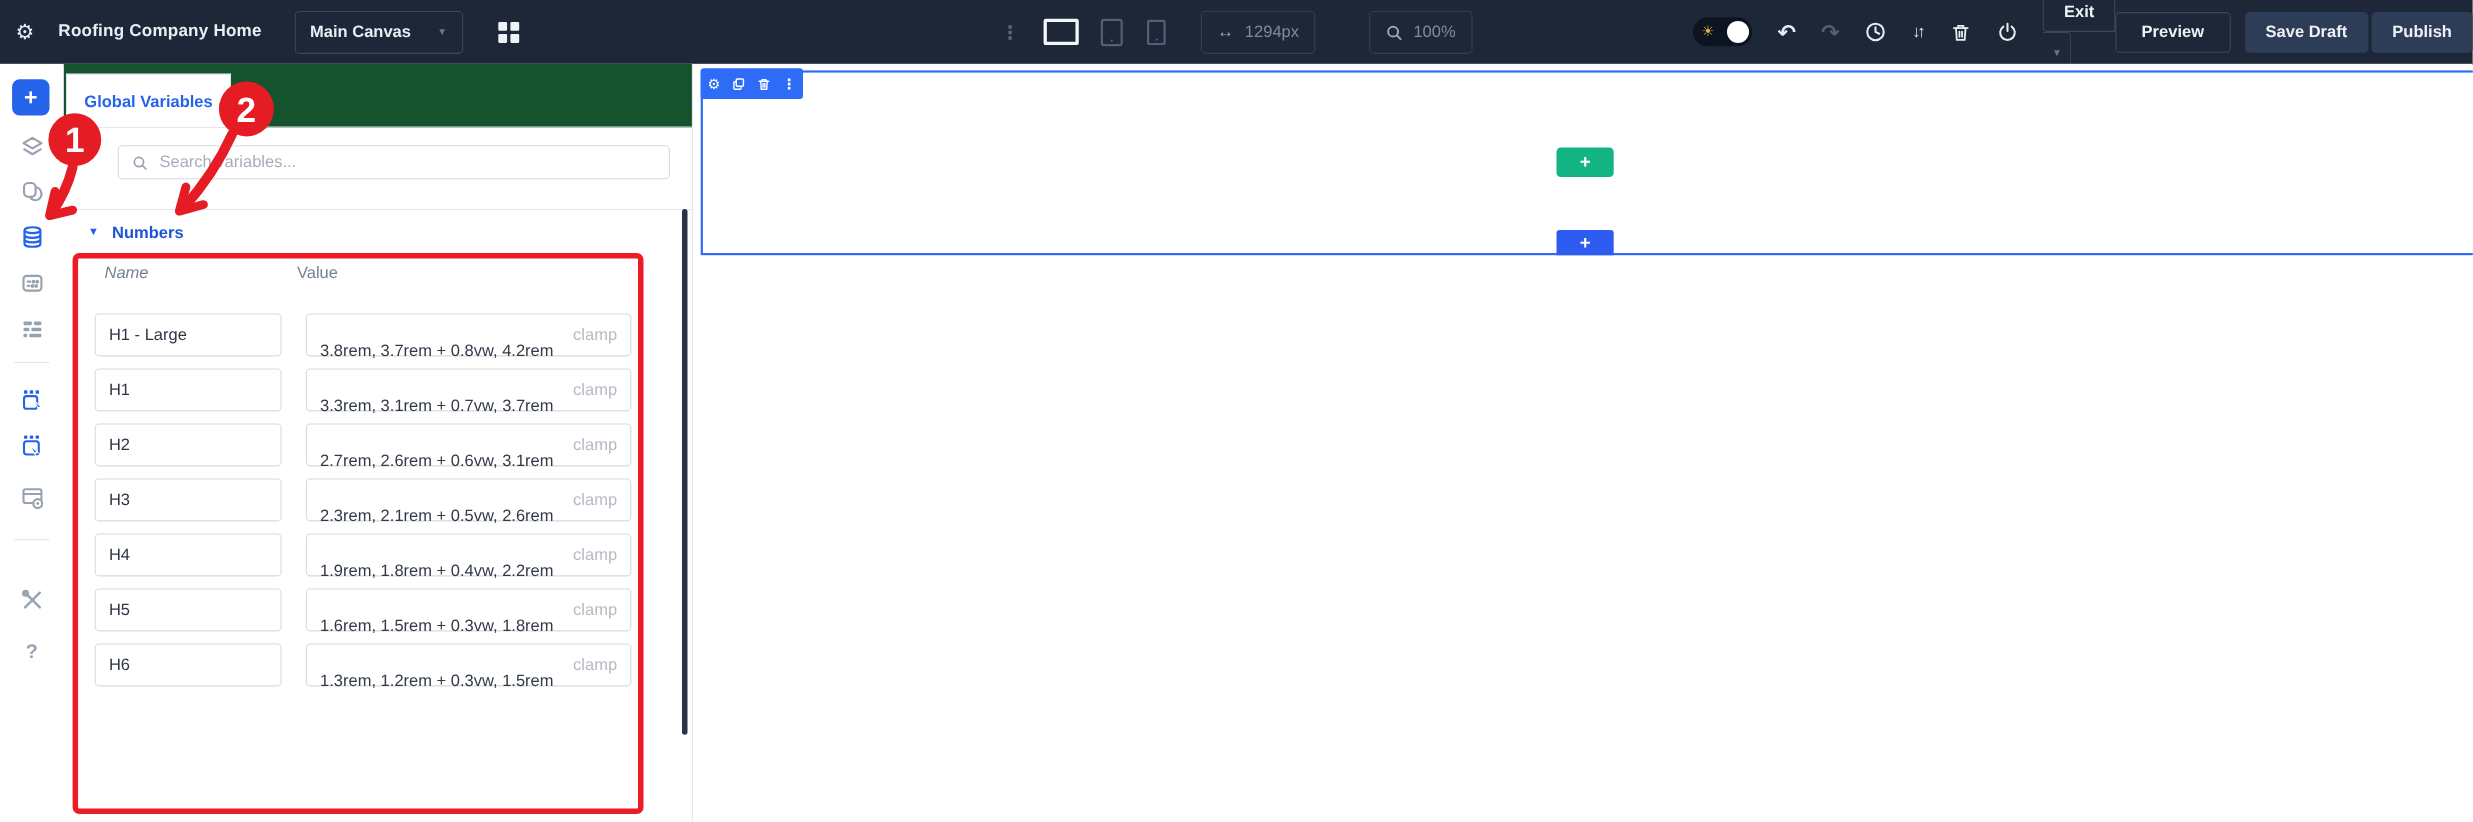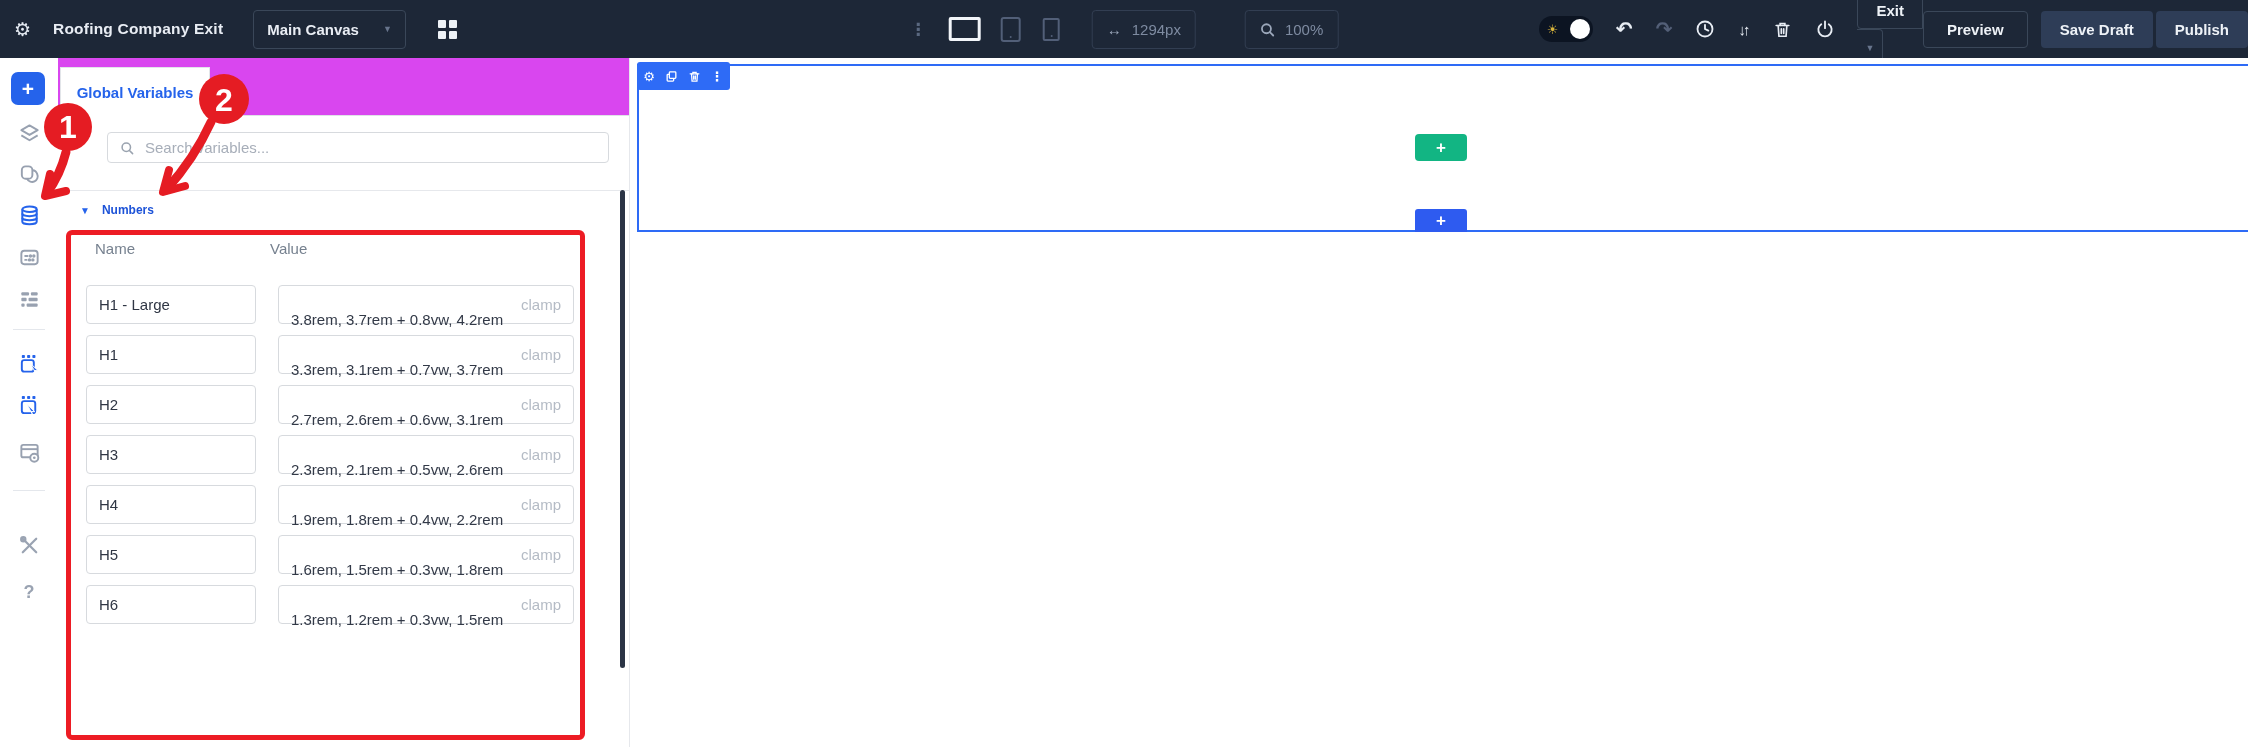--- a/index.html
+++ b/index.html
@@ -43,32 +43,32 @@
   .btn-save{margin-left:13px;}
   .btn-publish{margin-left:3px;}
   
   .rail{position:absolute;left:0;top:58px;width:58px;height:689px;background:#fff;}
   .rail-add{position:absolute;left:11px;top:14px;width:34px;height:33px;background:#2563eb;border-radius:7px;color:#fff;font-size:21px;font-weight:600;display:flex;align-items:center;justify-content:center;cursor:pointer;}
   .sicon{position:absolute;left:17px;width:24px;height:24px;display:flex;align-items:center;justify-content:center;cursor:pointer;}
   .rail-div{position:absolute;left:13px;width:32px;height:1px;background:#e4e7ec;}
   .help-q{color:#9aa3b2;font-size:18px;font-weight:700;}
   
   .panel{position:absolute;left:58px;top:58px;width:572px;height:689px;background:#fff;border-right:1px solid #e6e8ec;box-sizing:border-box;}
-  .tab-strip{position:absolute;left:0;top:0;width:100%;height:58px;background:#d946ef;border-bottom:1px solid #dfe2e7;box-sizing:border-box;}
+  .tab-strip{position:absolute;left:0;top:0;width:100%;height:58px;background:#14532d;border-bottom:1px solid #dfe2e7;box-sizing:border-box;}
   .tab{position:absolute;left:2px;top:9px;width:150px;height:49px;background:#fff;border:1px solid #e2e5e9;border-bottom:none;display:flex;align-items:center;justify-content:center;color:#2563eb;font-size:15px;font-weight:700;cursor:pointer;box-sizing:border-box;}
   .search-row{position:absolute;left:0;top:58px;width:100%;height:75px;border-bottom:1px solid #e6e8ec;box-sizing:border-box;}
   .search-box{position:absolute;left:49px;top:16px;width:502px;height:31px;border:1px solid #d7dade;border-radius:4px;display:flex;align-items:center;gap:9px;padding:0 12px;box-sizing:border-box;background:#fff;}
   .search-box input{border:none;outline:none;flex:1;font-size:15px;color:#2f3644;font-family:inherit;background:transparent;}
   .search-box input::placeholder{color:#a7aeb9;}
   .numbers-head{position:absolute;left:22px;top:145px;display:flex;align-items:center;gap:12px;cursor:pointer;}
   .numbers-head .tri{color:#2563eb;font-size:10px;}
-  .numbers-head .lbl{color:#1d53d8;font-size:12px;font-weight:700;}
+  .numbers-head .lbl{color:#1d53d8;font-size:15px;font-weight:700;}
   .red-frame{position:absolute;left:8px;top:172px;width:519px;height:510px;border:5px solid #ed1c24;border-radius:6px;box-sizing:border-box;pointer-events:none;z-index:6;}
   .col-head{position:absolute;top:182px;color:#76818f;font-size:15px;}
-  .col-name{left:37px;} .col-value{left:212px;}
+  .col-name{left:37px;font-style:italic;} .col-value{left:212px;}
   .rows{position:absolute;left:28px;top:227px;display:flex;flex-direction:column;gap:11px;}
   .vrow{display:flex;gap:22px;}
   .name-input{width:170px;height:39px;border:1px solid #d7dade;border-radius:4px;padding:0 12px;font-size:15px;color:#2f3644;box-sizing:border-box;font-family:inherit;outline:none;background:#fff;}
   .value-box{width:296px;height:39px;border:1px solid #d7dade;border-radius:4px;display:flex;align-items:center;padding:0 12px;box-sizing:border-box;cursor:text;background:#fff;}
   .value-text{font-size:15px;color:#323947;white-space:nowrap;margin-top:30px;}
   .value-suffix{margin-left:auto;color:#b4bbc5;font-size:15px;}
   .pscroll{position:absolute;left:562px;top:132px;width:5px;height:478px;background:#2b3445;border-radius:3px;cursor:grab;z-index:7;}
   
   .canvas{position:absolute;left:630px;top:58px;width:1618px;height:689px;background:#fff;}
   .selection{position:absolute;left:7px;top:6px;right:-4px;height:168px;border:2px solid #2e6bf6;box-sizing:border-box;}
@@ -80,21 +80,21 @@
   
   .anno{position:absolute;left:0;top:0;width:320px;height:250px;z-index:20;pointer-events:none;}
   svg{display:block;}
 </style>
 </head>
 <body>
 
 <div class="topbar">
   <div class="tb-left">
     <span class="tb-gear">⚙</span>
-    <span class="tb-title">Roofing Company Exit</span>
+    <span class="tb-title">Roofing Company Home</span>
     <div class="canvas-select">
       <span>Main Canvas</span>
       <span class="chev">▼</span>
     </div>
     <div class="grid-icon">
         <span></span>
         <span></span>
         <span></span>
         <span></span>
       </div>

